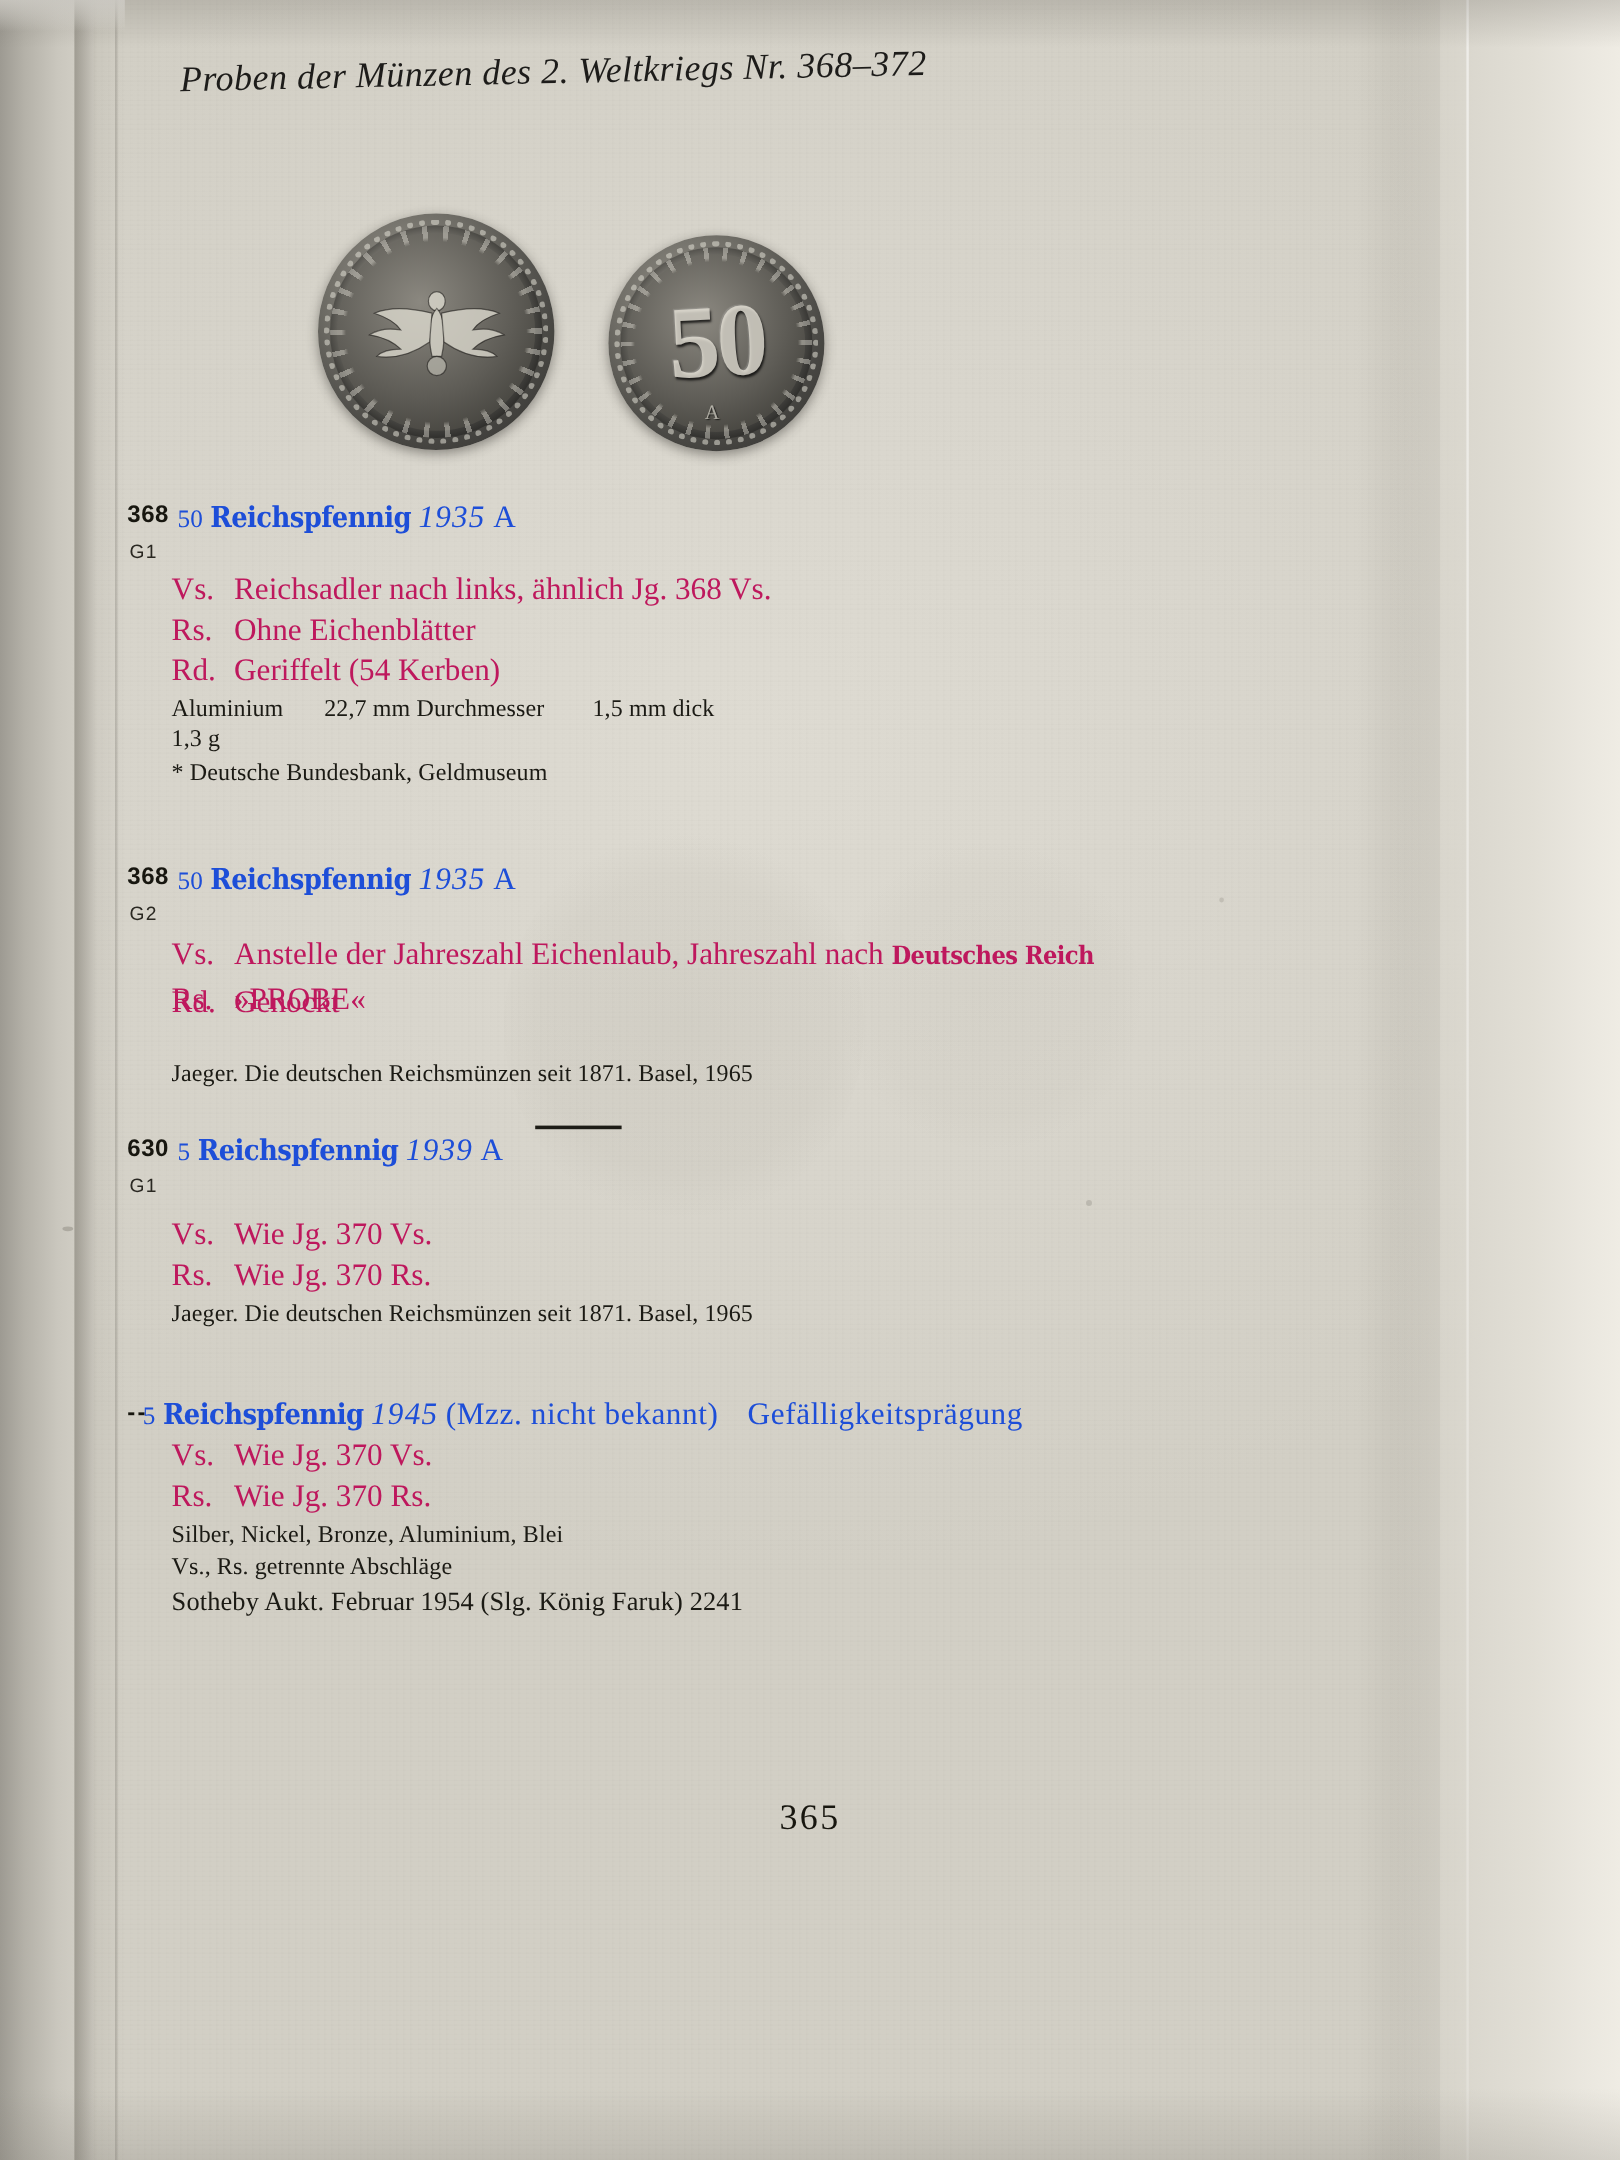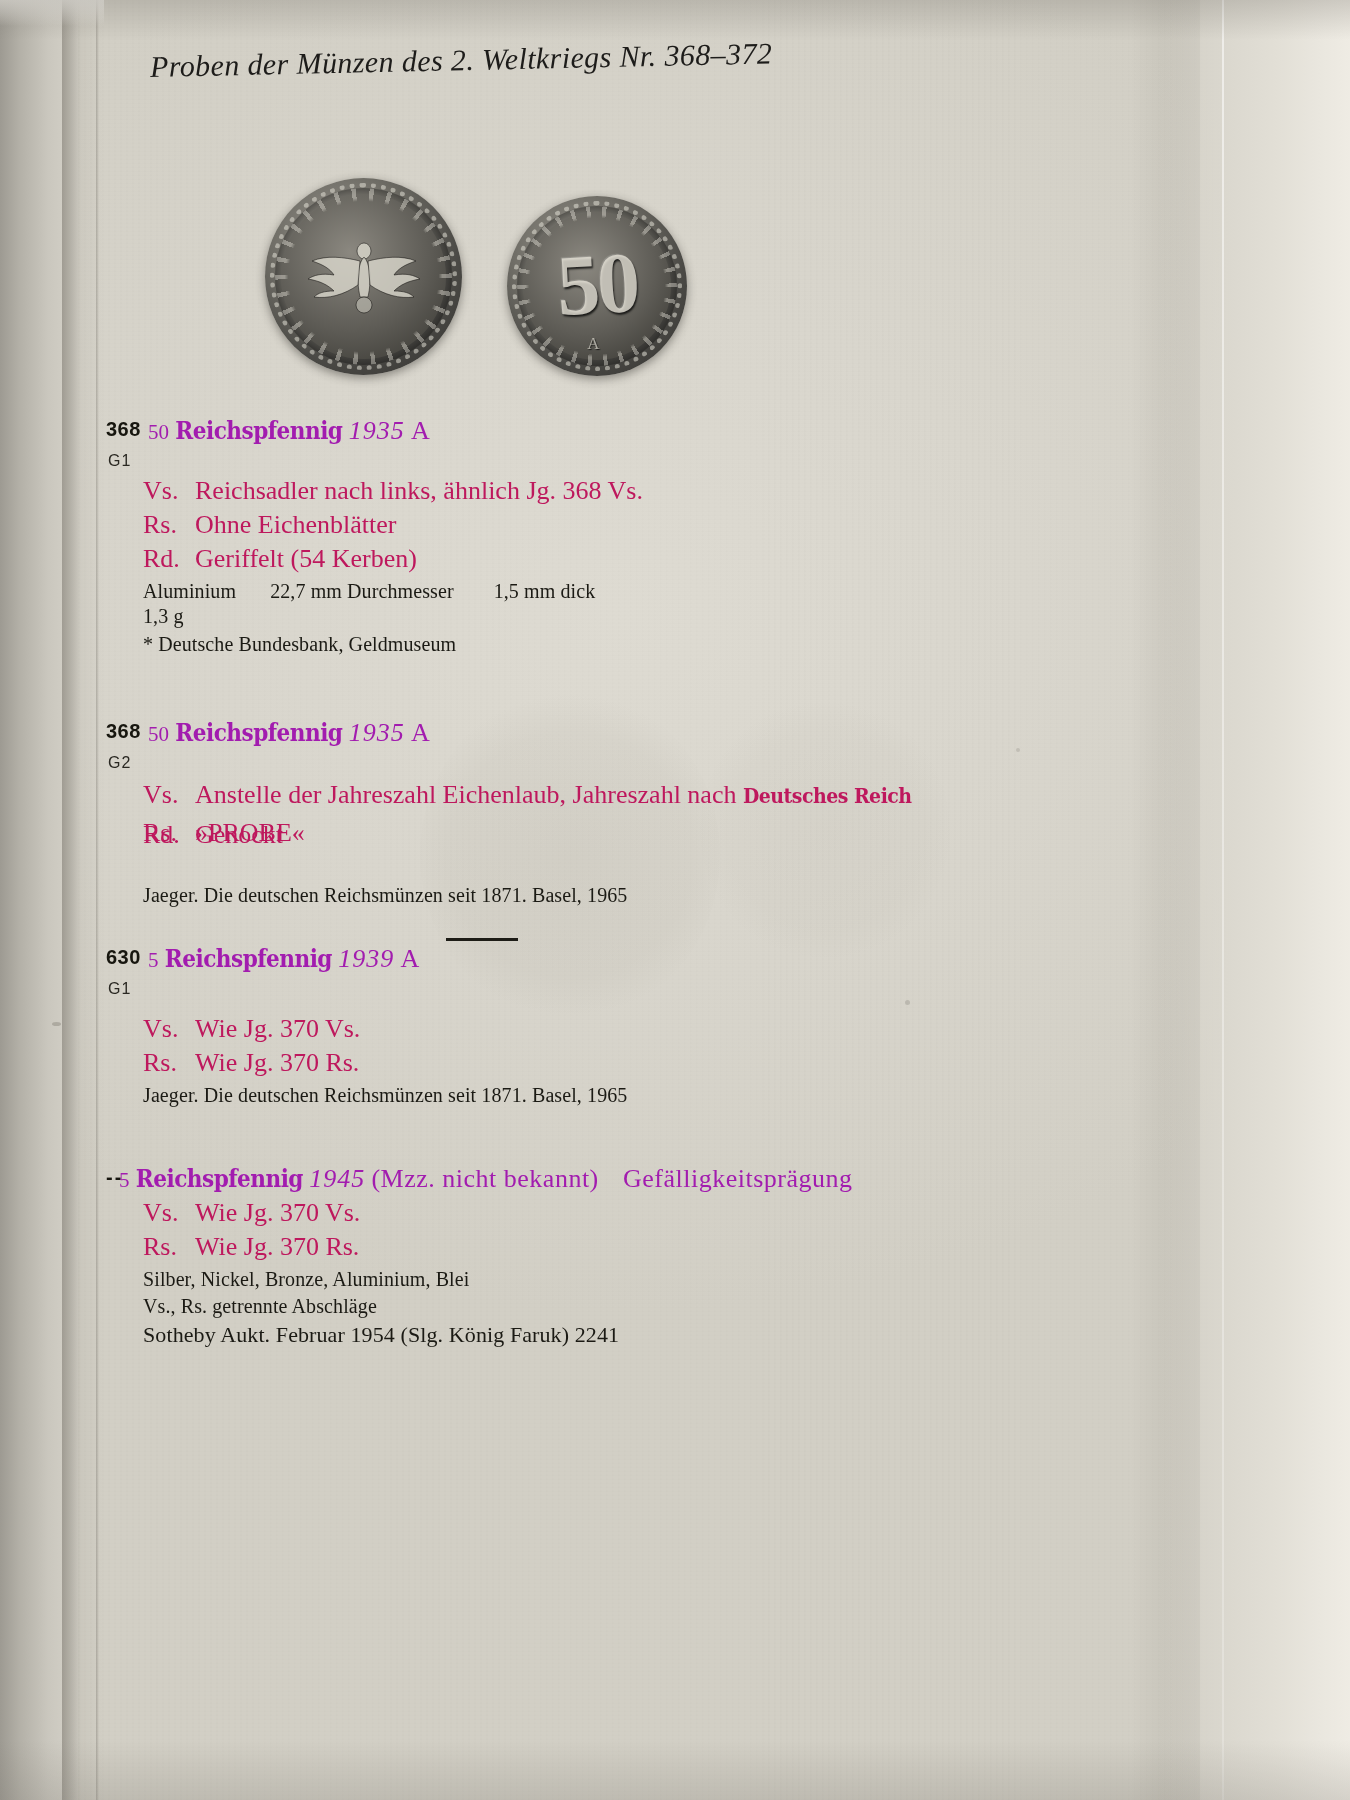--- a/index.html
+++ b/index.html
@@ -151,21 +151,21 @@
     font-weight:bold;font-size:20px;color:#17160f;
     letter-spacing:.5px;
   }
   .cat-sub{
     position:absolute;left:108px;
     font-family:"Liberation Sans", sans-serif;
     font-size:16px;color:#2a2822;letter-spacing:1px;
   }
   .entry-title{
     position:absolute;left:148px;
-    font-size:25px;color:#a21caf;white-space:nowrap;
+    font-size:25px;color:#1d4ed8;white-space:nowrap;
   }
   .title-val{font-size:21px;}
   .fraktur{
     font-family:"DejaVu Serif", serif;
     font-size:24px;
     font-weight:600;
     font-stretch:condensed;
     letter-spacing:-.5px;
   }
   .title-year{font-style:italic;font-size:26px;letter-spacing:1px;}
@@ -314,20 +314,21 @@
         <span class="tag">Vs.</span><span>Wie Jg. 370 Vs.</span>
       </div>
       <div class="desc" style="top:1232px">
         <span class="tag">Rs.</span><span>Wie Jg. 370 Rs.</span>
       </div>
       <div class="small" style="top:1268px">Silber, Nickel, Bronze, Aluminium, Blei</div>
       <div class="small" style="top:1295px">Vs., Rs. getrennte Abschläge</div>
       <div class="small" style="top:1322px;font-size:22px">Sotheby Aukt. Februar 1954 (Slg. König Faruk) 2241</div>
     </div>
 
+    <div class="folio">365</div>
   </div>
 
   <div class="gutter-dark"></div>
   <div class="gutter-page"></div>
   <div class="gutter-edge"></div>
   <div class="gutter-top-fold"></div>
   <div class="right-shadow"></div>
   <div class="right-curl"></div>
   <div class="right-curl-line"></div>
   <div class="top-shadow"></div>

